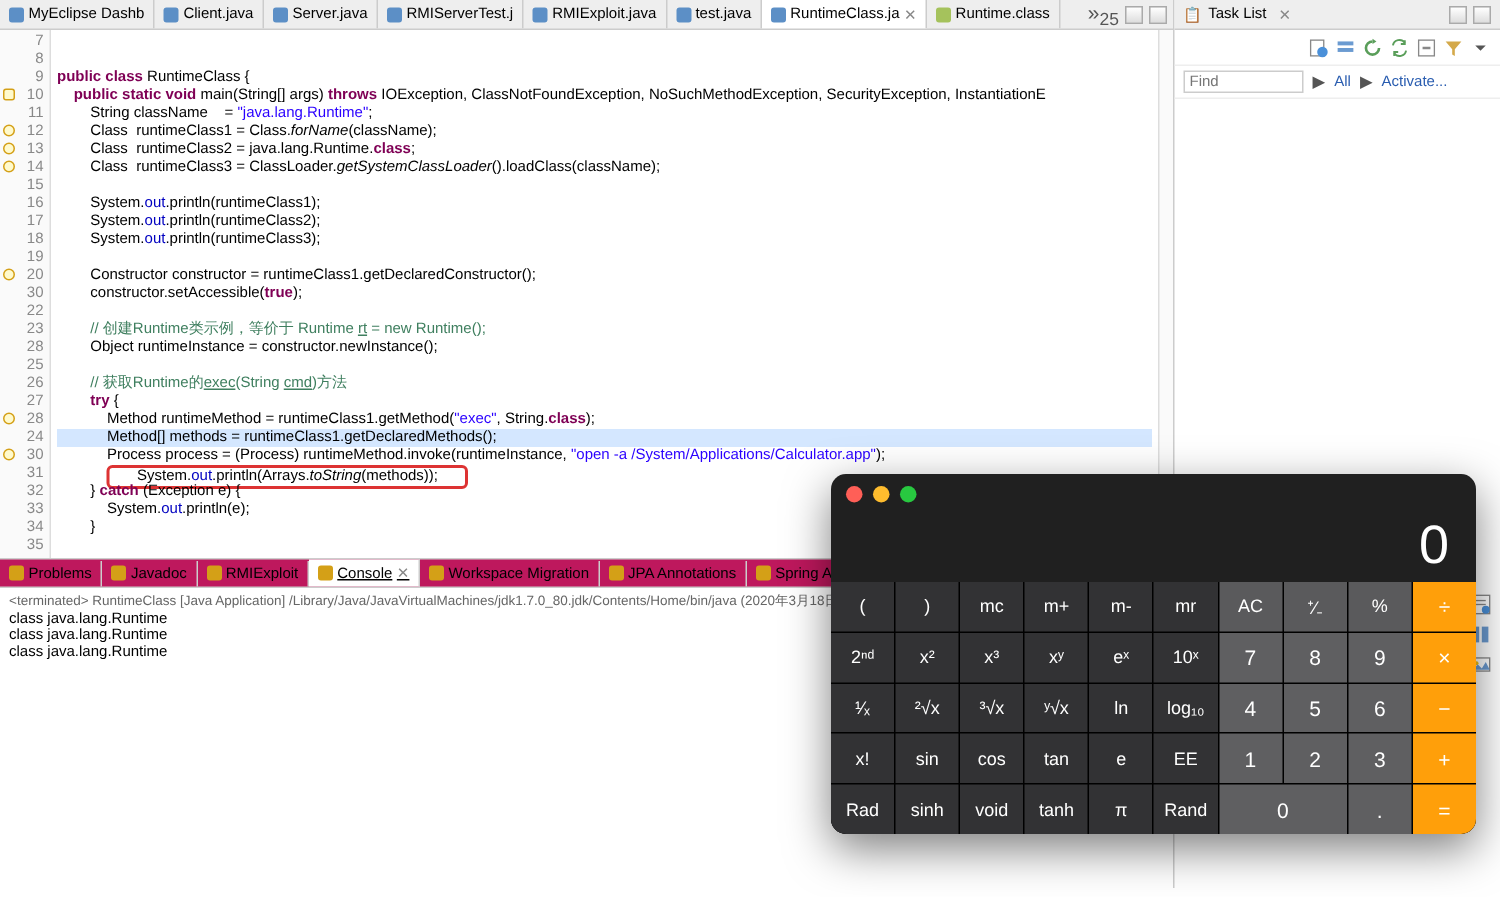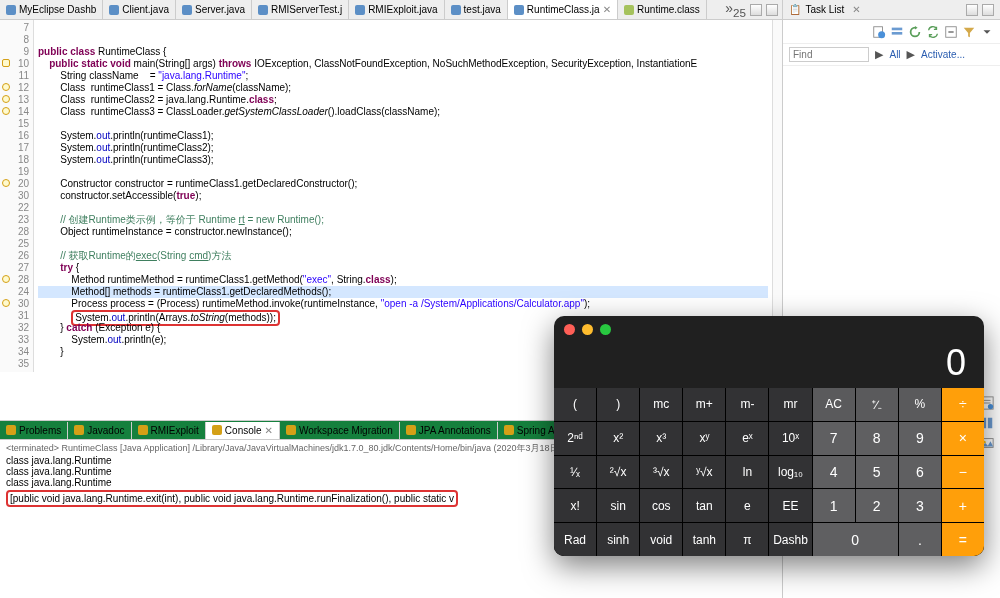--- a/index.html
+++ b/index.html
@@ -28,26 +28,26 @@
 .mark.warn { background: #fffacd; border: 1px solid #d4a017; }
 .mark.bulb { background: #fffacd; border: 1px solid #d4a017; border-radius: 50%; }
 .code { flex: 1; font-family: Monaco, monospace; font-size: 10px; line-height: 12px; padding: 2px 4px; white-space: pre; overflow: hidden; color: #000; }
 .code .line { height: 12px; }
 .code .hl { background: #d4e7ff; }
 .code .kw { color: #7f0055; font-weight: bold; }
 .code .str { color: #2a00ff; }
 .code .cmt { color: #3f7f5f; }
 .code .fld { color: #0000c0; }
 .code .call { font-style: italic; }
-.code .redbox { border: 2px solid #d33; border-radius: 4px; display: inline-block; padding: 0 2px; }
+.code .redbox { border: 2px solid #d33; border-radius: 4px; display: inline-block; padding: 0 18px; }
 .ruler { width: 10px; border-left: 1px solid #ddd; background: #fafafa; }
 
-.bottom-tabs { height: 20px; border-top: 1px solid #ccc; border-bottom: 1px solid #ccc; background: #15803d; display: flex; font-size: 10px; align-items: center; margin-top: 48px; }
+.bottom-tabs { height: 20px; border-top: 1px solid #ccc; border-bottom: 1px solid #ccc; background: #be185d; display: flex; font-size: 10px; align-items: center; }
 .btab { padding: 3px 6px; border-right: 1px solid #ccc; display: flex; align-items: center; gap: 3px; cursor: pointer; }
-.btab.active { background: #fff; }
+.btab.active { background: #fff; text-decoration: underline; }
 .btab .ico { width: 10px; height: 10px; border-radius: 2px; display: inline-block; }
 .console-tools { margin-left: auto; display: flex; gap: 3px; padding-right: 4px; }
 .ct-ico { width: 12px; height: 12px; cursor: pointer; }
 
 .console { font-family: Monaco, monospace; font-size: 10px; padding: 2px 6px; height: 200px; overflow: hidden; }
 .console .status { color: #666; font-size: 9px; }
 .console .out-redbox { border: 2px solid #d33; border-radius: 4px; margin-top: 2px; padding: 1px 2px; display: inline-block; }
 
 
 .side-head { height: 20px; background: #eee; display: flex; align-items: center; padding: 0 6px; font-size: 10px; gap: 4px; border-bottom: 1px solid #ccc; }
@@ -184,21 +184,21 @@
           <span>Spring Annotations</span>
         </div>
         <div class="console-tools">
           <span class="ct-ico"></span>
           <span class="ct-ico"></span>
           <span class="ct-ico"></span>
         </div>
       </div>
     <div class="console">
       <div class="status">&lt;terminated&gt; RuntimeClass [Java Application] /Library/Java/JavaVirtualMachines/jdk1.7.0_80.jdk/Contents/Home/bin/java (2020年3月18日 下</div>
-      <div id="cout"><div>class java.lang.Runtime</div><div>class java.lang.Runtime</div><div>class java.lang.Runtime</div><div class="out-redbox">[public void java.lang.Runtime.exit(int), public void java.lang.Runtime.runFinalization(), public static v</div></div>
+      <div id="cout"><div>class java.lang.Runtime</div><div>class java.lang.Runtime</div><div>class java.lang.Runtime</div></div>
     </div>
   </div>
   <div class="side-col">
     <div class="side-head">
       <span class="ico">📋</span>
       <span>Task List</span>
       <span style="margin-left:4px;color:#888">✕</span>
       <span style="margin-left:auto" class="tb-ico tb-min"></span>
       <span class="tb-ico tb-max"></span>
     </div>
@@ -304,18 +304,18 @@
       <div class="cbtn fn">EE</div>
       <div class="cbtn num">1</div>
       <div class="cbtn num">2</div>
       <div class="cbtn num">3</div>
       <div class="cbtn op">+</div>
       <div class="cbtn fn">Rad</div>
       <div class="cbtn fn">sinh</div>
       <div class="cbtn fn">void</div>
       <div class="cbtn fn">tanh</div>
       <div class="cbtn fn">π</div>
-      <div class="cbtn fn">Dashb</div>
+      <div class="cbtn fn">Rand</div>
       <div class="cbtn num" style="grid-column: span 2;">0</div>
       <div class="cbtn num">.</div>
       <div class="cbtn op">=</div>
     </div>
 </div>
 
 </body></html>

